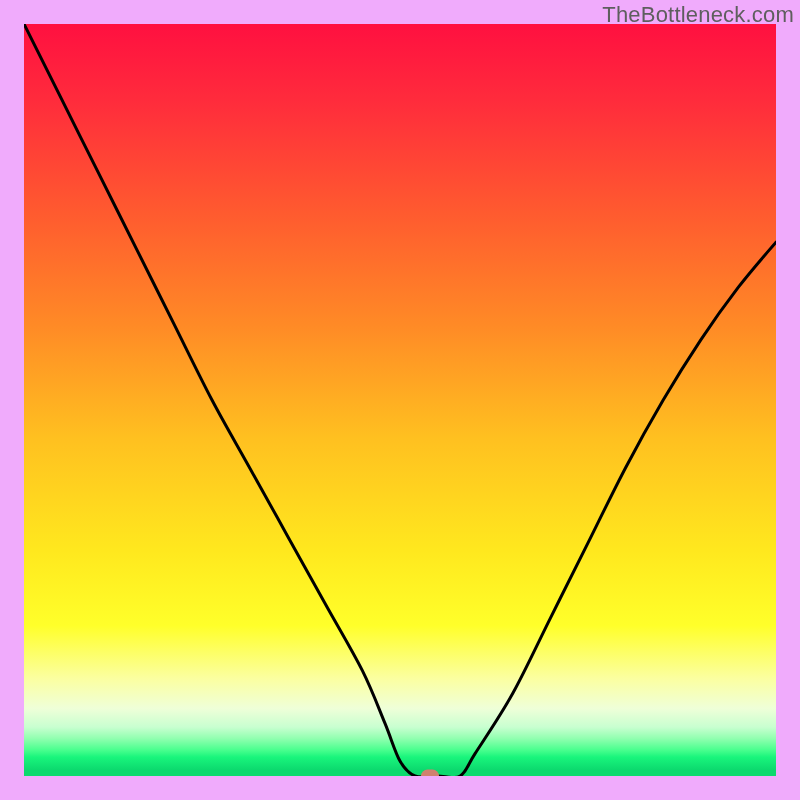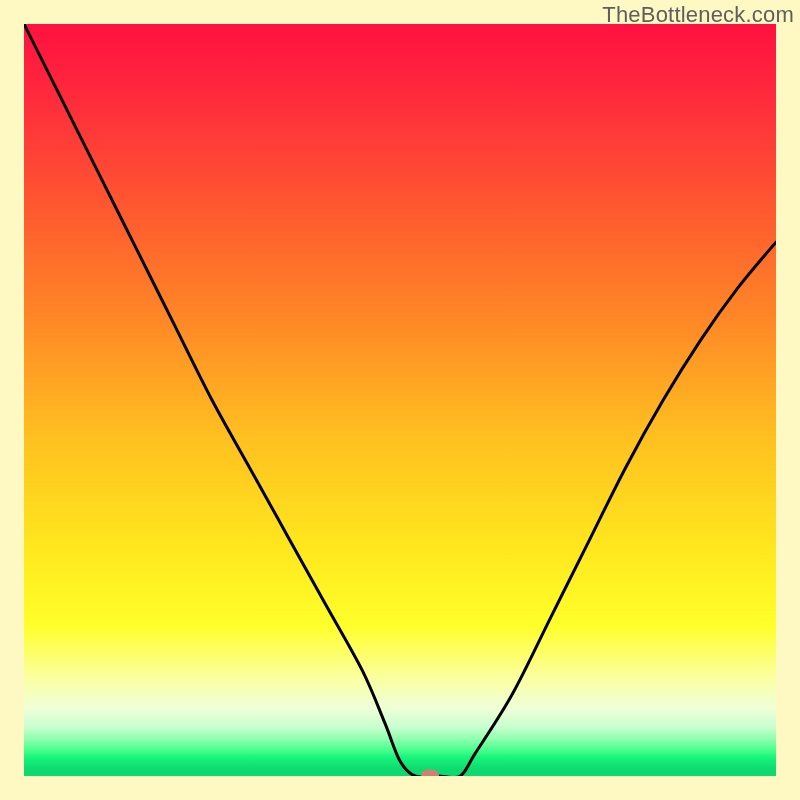--- a/index.html
+++ b/index.html
@@ -8,21 +8,21 @@
     width: 800px;
     height: 800px;
     overflow: hidden;
     background: #000;
     font-family: Arial, Helvetica, sans-serif;
   }
   .frame {
     position: relative;
     width: 800px;
     height: 800px;
-    background: #fef9c3;
+    background: #f0abfc;
   }
   .plot-area {
     position: absolute;
     left: 24px;
     top: 24px;
     width: 752px;
     height: 752px;
     overflow: hidden;
   }
   .gradient-bg {

